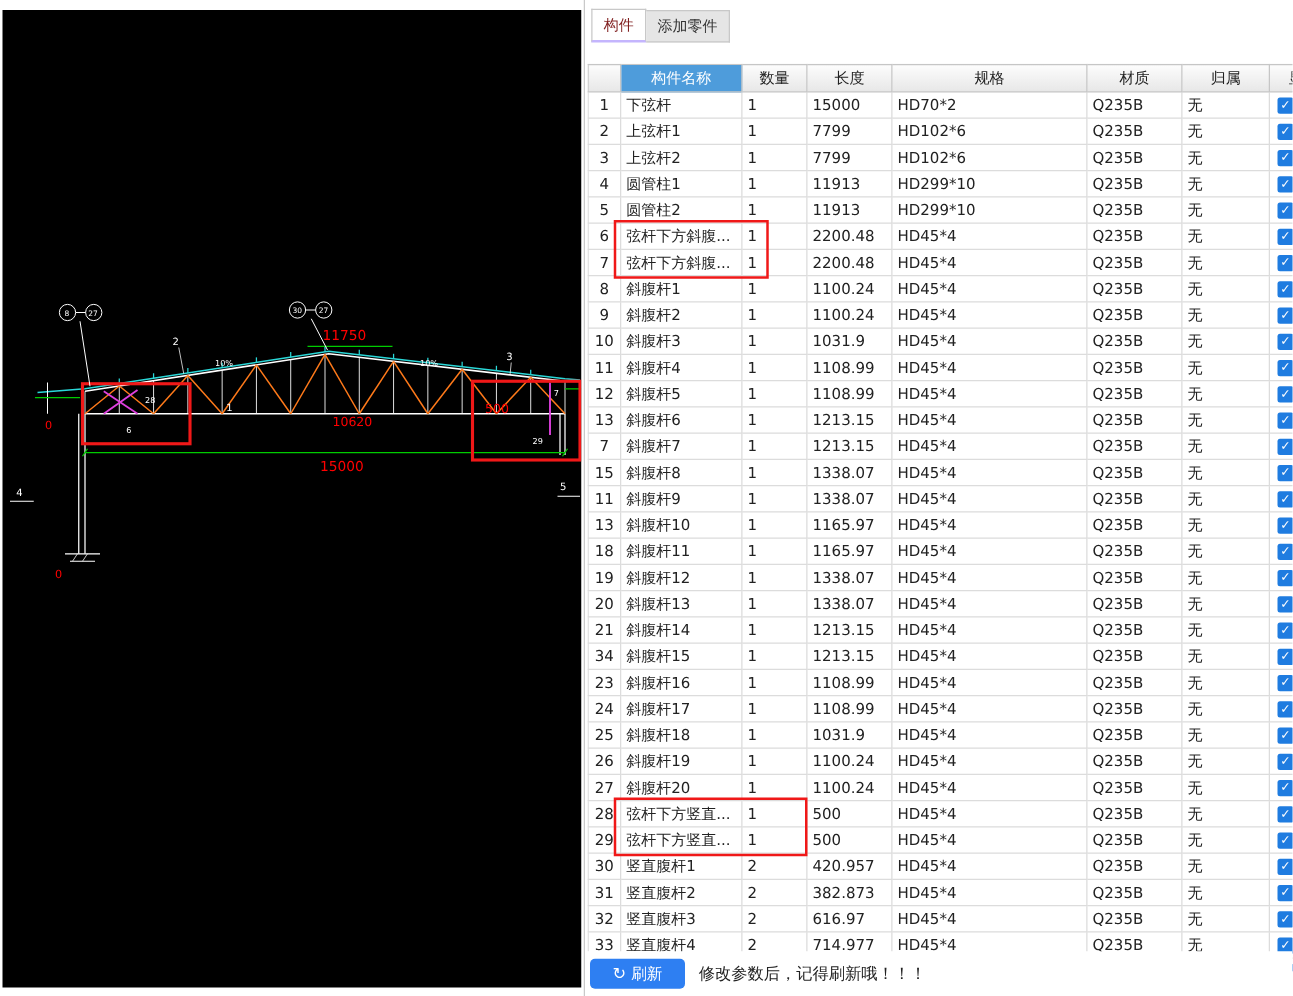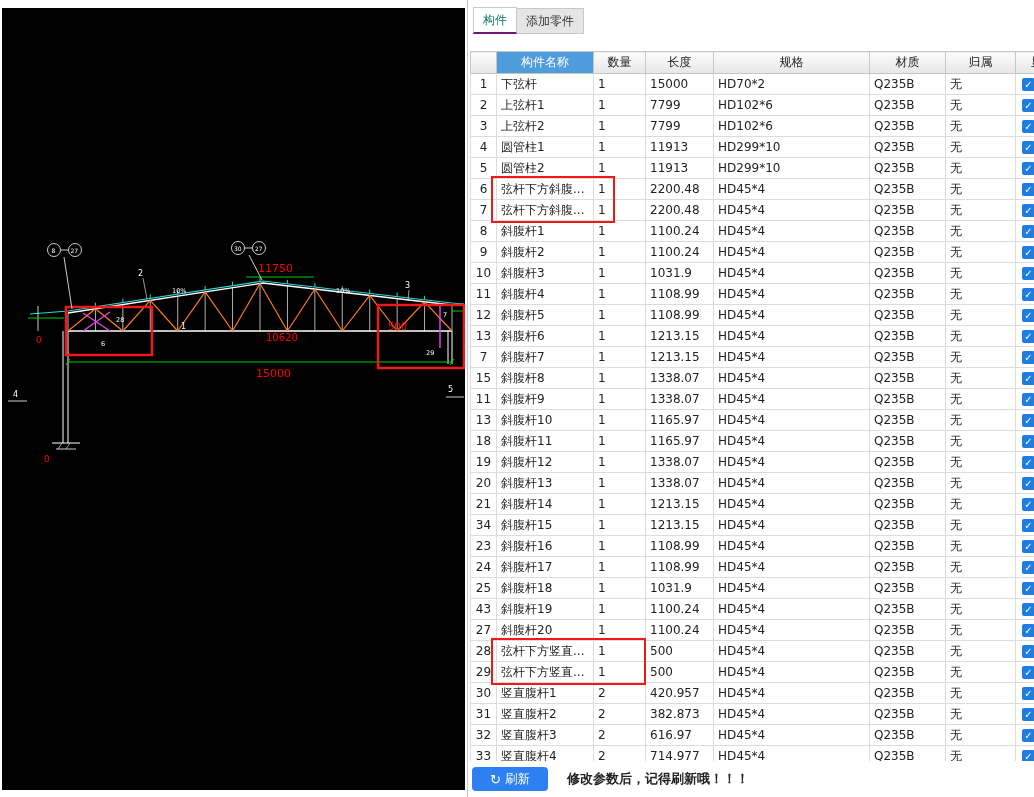--- a/index.html
+++ b/index.html
@@ -8,21 +8,21 @@
 
   
   .viewport { position:absolute; left:2px; top:8px; width:463px; height:782px; background:#000; }
   .viewport svg { display:block; }
 
   
   .panel { position:absolute; left:467px; top:0; width:567px; height:797px; background:#fff; border-left:1px solid #c9c9c9; }
 
   .tabbar { position:absolute; top:8px; left:5px; display:flex; align-items:flex-end; height:26px; }
   .tab { font-size:12px; padding:4px 9px 3px; border:1px solid #c8c8c8; background:#e5e5e5; color:#333; cursor:pointer; }
-  .tab.active { background:#fff; color:#0f766e; border-bottom:2px solid #701a75; }
+  .tab.active { background:#fff; color:#7f1d1d; border-bottom:2px solid #c4b5fd; }
   .tab + .tab { border-left:none; }
 
   .table-wrap { position:absolute; top:35px; left:2px; width:565px; height:726px; overflow:hidden;margin-top:16px; }
   table { border-collapse:collapse; table-layout:fixed; width:600px; }
   th { height:22px; background:linear-gradient(#fcfcfc,#e7e7e7); border:1px solid #c6c6c6;
        font-weight:normal; font-size:12px; color:#222; text-align:center; padding:0 2px; }
   th.h-name { background:#4e9cdb; color:#fff; }
   td { height:21px; border:1px solid #dcdcdc; font-size:12px; color:#222; padding:0 4px;
        white-space:nowrap; overflow:hidden; background:#fff; }
   td.c-idx { text-align:center; padding:0; }
@@ -30,21 +30,21 @@
   .cb { display:inline-block; width:13px; height:13px; background:#1f7ce0; border-radius:2px;
         color:#fff; font-size:10px; line-height:13px; text-align:center; vertical-align:middle; }
   .red-box { position:absolute; border:2px solid #f01818; pointer-events:none; }
 
   .footer { position:absolute; bottom:0; left:0; right:0; height:36px; background:#fff;
             display:flex; align-items:center; }
   .refresh-btn { margin-left:4px; width:76px; height:24px; background:#2e7ff2; color:#fff;
                  border:none; border-radius:4px; font-size:12.5px; display:flex; align-items:center;
                  justify-content:center; gap:4px; cursor:pointer; font-family:inherit; }
   .refresh-btn .ric { font-size:13px; line-height:1; }
-  .hint { margin-left:19px; font-size:13px; font-weight:bold; color:#222; }
+  .hint { margin-left:11px; font-size:13px; font-weight:normal; color:#222; }
 
   text { font-family:"DejaVu Sans","Liberation Sans",sans-serif; }
 </style>
 </head>
 <body>
 
 <div class="app">
 
   <div class="viewport">
     <svg width="463" height="782" viewBox="2 8 463 782">
@@ -451,21 +451,21 @@
     <td class="c-idx">25</td>
     <td class="c-name">斜腹杆18</td>
     <td class="c-qty">1</td>
     <td class="c-len">1031.9</td>
     <td class="c-spec">HD45*4</td>
     <td class="c-mat">Q235B</td>
     <td class="c-belong">无</td>
     <td class="c-show"><span class="cb">✓</span></td>
   </tr>
             <tr>
-    <td class="c-idx">43</td>
+    <td class="c-idx">26</td>
     <td class="c-name">斜腹杆19</td>
     <td class="c-qty">1</td>
     <td class="c-len">1100.24</td>
     <td class="c-spec">HD45*4</td>
     <td class="c-mat">Q235B</td>
     <td class="c-belong">无</td>
     <td class="c-show"><span class="cb">✓</span></td>
   </tr>
             <tr>
     <td class="c-idx">27</td>

